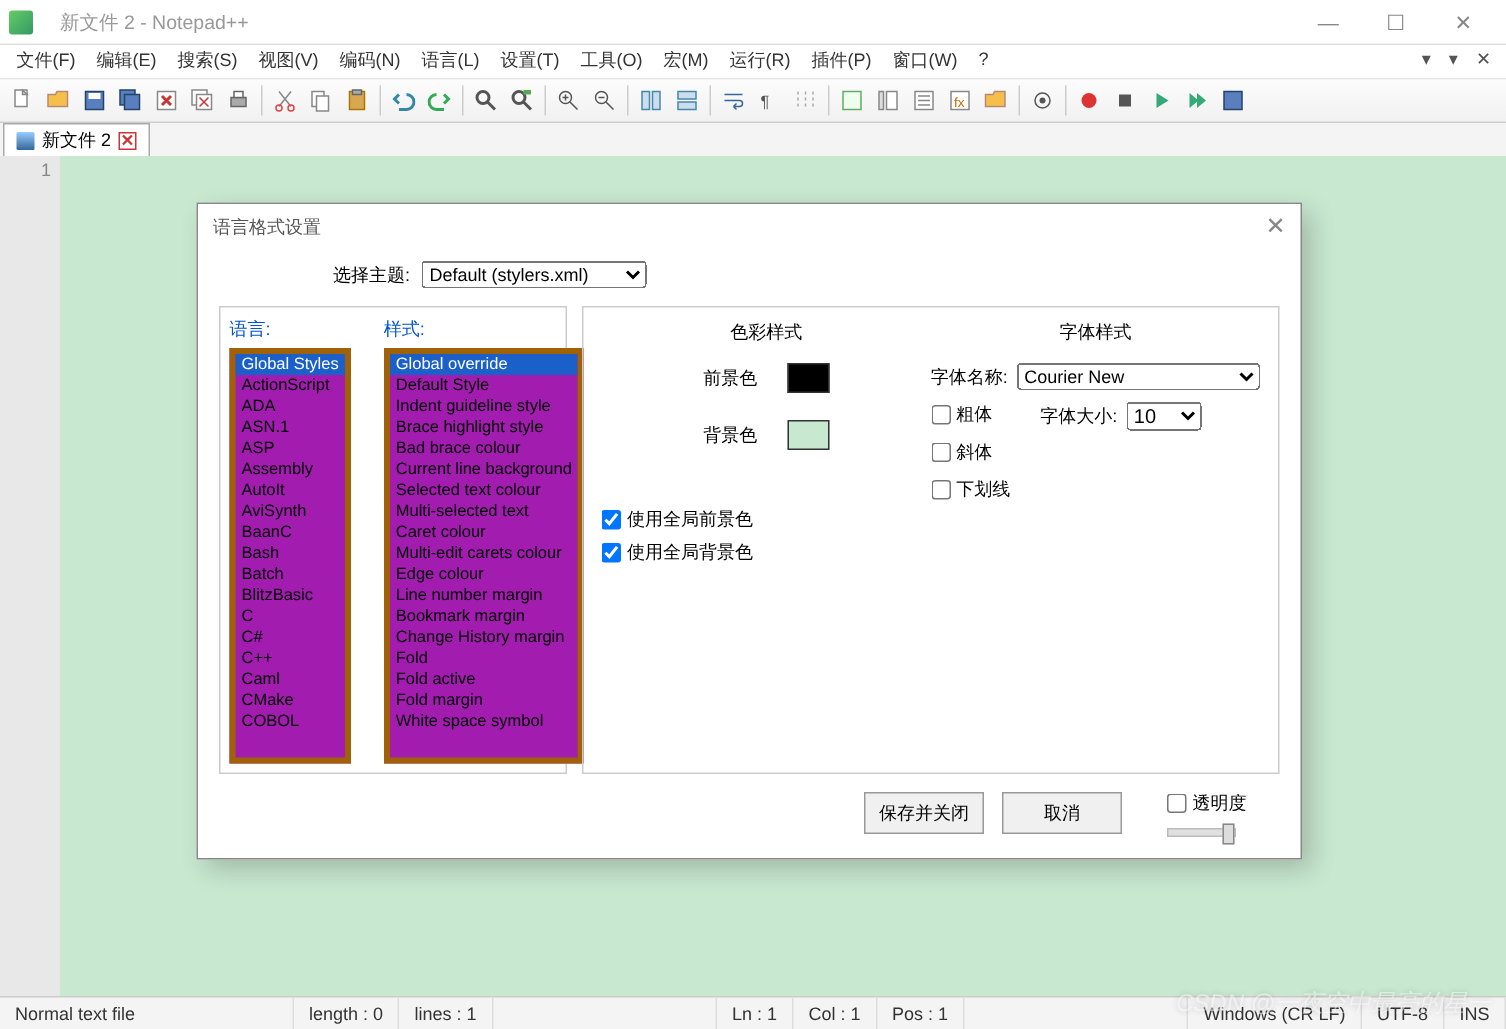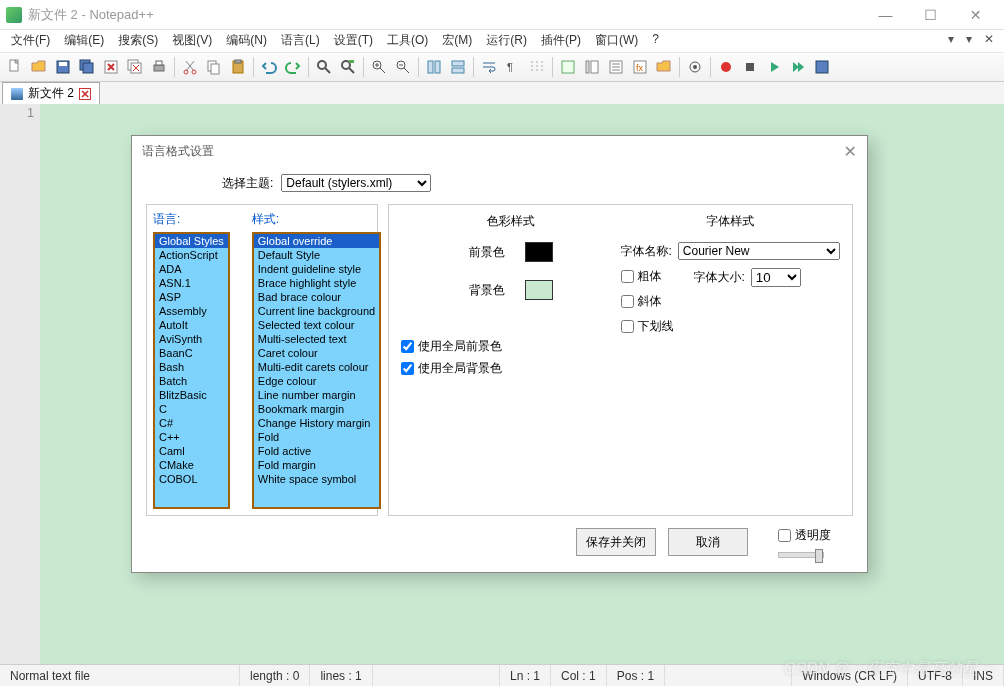--- a/index.html
+++ b/index.html
@@ -1,21 +1,21 @@
 <!DOCTYPE html>
 <html><head>
 <meta charset="utf-8">
 <style>
 * { box-sizing: border-box; font-family: "Microsoft YaHei", "Segoe UI", Tahoma, sans-serif; }
 body { margin: 0; width: 1004px; height: 686px; background: #fff; overflow: hidden; font-size: 12px; }
 
 
 .titlebar { height: 30px; background: #fff; border-bottom: 1px solid #e0e0e0; display: flex; align-items: center; padding: 0 6px; }
 .titlebar .icon { width: 16px; height: 16px; background: linear-gradient(135deg,#6c6 0%,#396 100%); margin-right: 6px; border-radius: 2px; }
-.titlebar .title { color: #999; font-size: 13px; flex: 1; }
+.titlebar .title { color: #999; font-size: 13px; flex: 1; margin-left: 12px; }
 .titlebar .winbtn { width: 45px; height: 30px; display: flex; align-items: center; justify-content: center; color: #888; font-size: 14px; }
 
 
 .menubar { height: 22px; display: flex; align-items: flex-start; padding: 0 4px; font-size: 12px; color: #333; }
 .menubar .menuitem { padding: 2px 7px; }
 .menubar .spacer { flex: 1; }
 .menubar .chev { padding: 2px 6px; color: #555; }
 
 
 .toolbar { height: 30px; border-top: 1px solid #e8e8e8; border-bottom: 1px solid #ccc; background: linear-gradient(#fcfcfc,#f1f1f1); display: flex; align-items: center; padding: 0 4px; gap: 2px; }
@@ -47,21 +47,21 @@
 .dlg-head { height: 30px; display: flex; align-items: center; padding: 0 10px; font-size: 12px; color: #555; }
 .dlg-head .t { flex: 1; }
 .dlg-head .x { color: #888; font-size: 16px; }
 .dlg-theme { display: flex; align-items: center; justify-content: flex-start; gap: 8px; padding: 8px 0 12px 90px; }
 .dlg-theme select { width: 150px; font-size: 12px; }
 .dlg-body { flex: 1; display: flex; padding: 0 14px 6px 14px; gap: 10px; }
 
 .panel-left { width: 232px; border: 1px solid #ccc; padding: 6px; display: flex; gap: 22px; }
 .panel-left .col { flex: 1; display: flex; flex-direction: column; }
 .panel-left .lab { color: #0055cc; margin-bottom: 4px; font-size: 12px; }
-.listbox { flex: 1; border: 2px solid #a16207; overflow-y: auto; background: #7dd3fc; }
+.listbox { flex: 1; border: 4px solid #a16207; overflow-y: auto; background: #a21caf; }
 .listbox .item { padding: 1px 4px; font-size: 11px; white-space: nowrap; overflow: hidden; }
 .listbox .item.selected { background: #1a60c8; color: #fff; }
 .listbox::-webkit-scrollbar { width: 14px; }
 .listbox::-webkit-scrollbar-thumb { background: #c8c8c8; border: 1px solid #aaa; }
 .listbox::-webkit-scrollbar-track { background: #f0f0f0; }
 
 .panel-right { flex: 1; border: 1px solid #ccc; padding: 8px 12px; }
 .pr-title { color: #0055cc; font-size: 12px; margin-bottom: 12px; }
 .pr-row { display: flex; }
 .pr-color, .pr-font { flex: 1; }
@@ -319,21 +319,21 @@
 </div>
 
 <div class="editor">
   <div class="gutter">
     <div>1</div>
   </div>
   <div class="editarea"></div>
 </div>
 
 <div class="statusbar">
-  <div class="cell" style="width:240px">Normal text file</div>
+  <div class="cell" style="width:196px">Normal text file</div>
   <div class="cell">length : 0</div>
   <div class="cell">lines : 1</div>
   <div class="cell grow"></div>
   <div class="cell">Ln : 1</div>
   <div class="cell">Col : 1</div>
   <div class="cell">Pos : 1</div>
   <div class="cell grow"></div>
   <div class="cell">Windows (CR LF)</div>
   <div class="cell">UTF-8</div>
   <div class="cell">INS</div>

